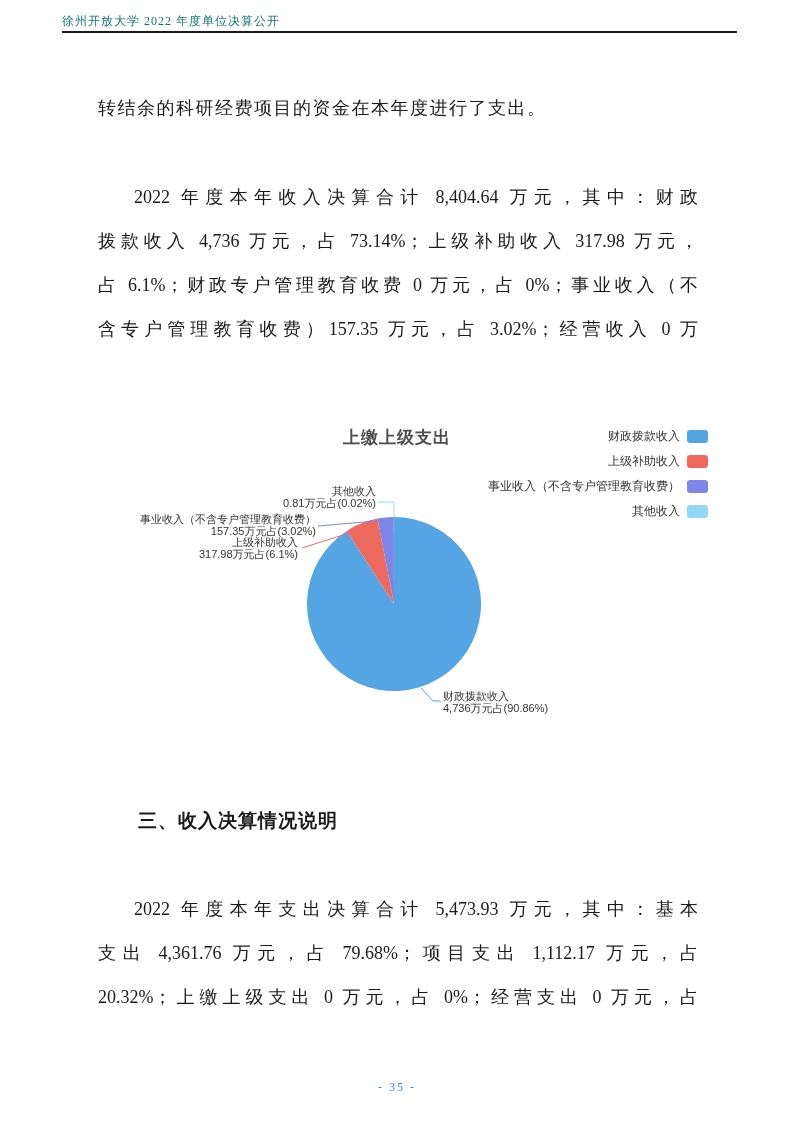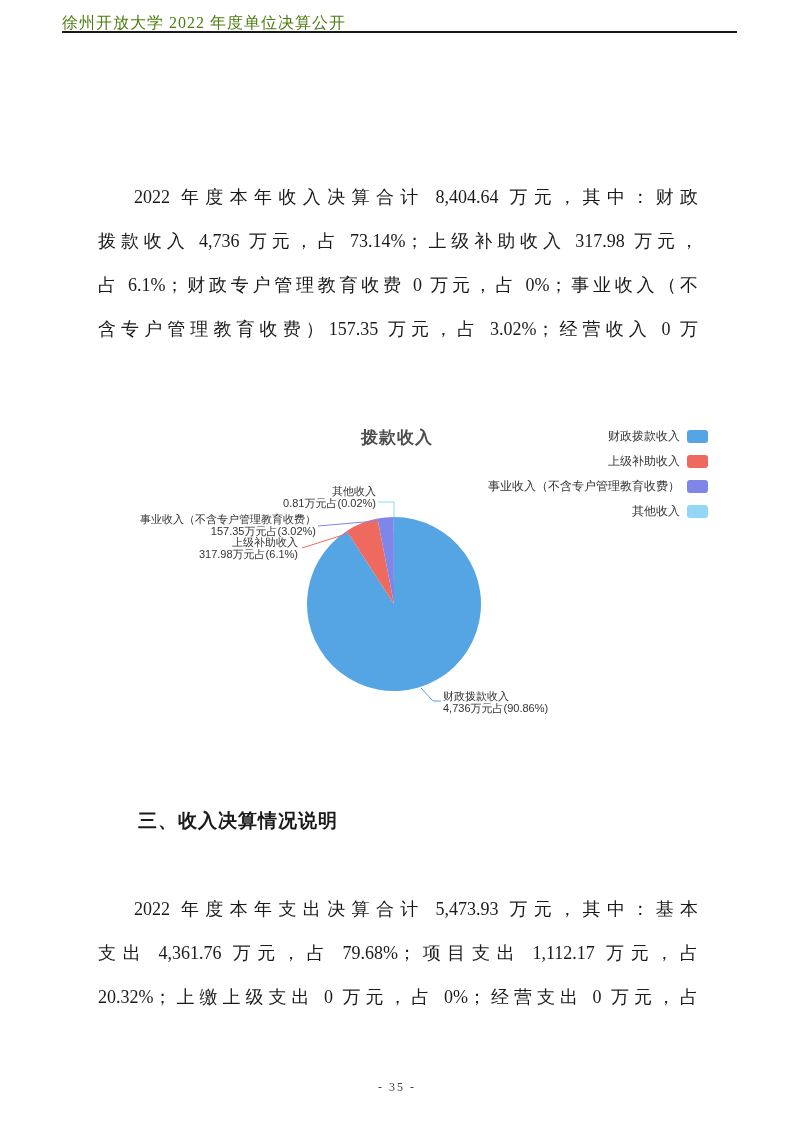--- a/index.html
+++ b/index.html
@@ -1,35 +1,35 @@
 <!DOCTYPE html>
 <html><head>
 <meta charset="utf-8">
 <style>
   html,body{margin:0;padding:0;background:#888;}
   .page{
     position:relative;width:794px;height:1123px;margin:0 auto;background:#ffffff;
     font-family:"Liberation Serif","DejaVu Serif",serif;color:#1a1a1a;overflow:hidden;
   }
   
-  .hdr-text{position:absolute;left:62px;top:13px;font-size:16px;letter-spacing:1px;color:#4d7c0f;}
+  .hdr-text{position:absolute;left:62px;top:13px;font-size:12px;letter-spacing:1px;color:#0f766e;}
   .hdr-rule{position:absolute;left:62px;top:31px;width:675px;height:2px;background:#1a1a1a;}
   
   .intro{position:absolute;left:98px;top:96px;width:600px;font-size:18px;letter-spacing:1.5px;}
   .sec-heading{position:absolute;left:138px;font-size:19px;font-weight:bold;letter-spacing:1px;}
   #h-income{top:141px;}
   #h-exp{top:808px;}
   .para{position:absolute;left:98px;width:600px;font-size:18px;}
   #para-income{top:175px;}
   #para-exp{top:887px;}
   .para-line{height:44px;line-height:44px;text-align:justify;text-align-last:justify;white-space:normal;}
   .para-line.indent{text-indent:2em;}
   .para-line.is-last{text-align-last:left;}
   
-  .footer{position:absolute;left:0;top:1080px;width:100%;text-align:center;font-size:12px;letter-spacing:2px;color:#404040;}
+  .footer{position:absolute;left:0;top:1080px;width:100%;text-align:center;font-size:12px;letter-spacing:2px;color:#3b82f6;}
   
   .chart{position:absolute;left:0;top:420px;width:794px;height:310px;font-family:"Liberation Sans","DejaVu Sans",sans-serif;}
   .chart-title{position:absolute;left:0;top:6px;width:100%;text-align:center;font-size:17px;font-weight:bold;color:#4d4d4d;letter-spacing:1px;}
   .legend{position:absolute;right:86px;top:10px;}
   .legend-row{display:flex;align-items:center;justify-content:flex-end;margin-bottom:12px;height:13px;}
   .legend-label{font-size:12px;color:#333;margin-right:7px;white-space:nowrap;}
   .legend-swatch{display:inline-block;width:21px;height:13px;border-radius:3px;}
   .pie-svg{position:absolute;left:304px;top:94px;}
   .leader-svg{position:absolute;left:0;top:0;}
   .callout{position:absolute;font-size:11px;line-height:11.5px;color:#333;white-space:nowrap;}
@@ -40,30 +40,31 @@
   #callout-fiscal{left:443px;top:271px;text-align:left;}
 </style>
 </head>
 <body>
 
 <div class="page">
 
   <div class="hdr-text">徐州开放大学 2022 年度单位决算公开</div>
   <div class="hdr-rule"></div>
 
+  <div class="intro">转结余的科研经费项目的资金在本年度进行了支出。</div>
 
   <div class="para" id="para-income">
       <div class="para-line indent">2022 年度本年收入决算合计 8,404.64 万元，其中：财政</div>
       <div class="para-line">拨款收入 4,736 万元，占 73.14%；上级补助收入 317.98 万元，</div>
       <div class="para-line">占 6.1%；财政专户管理教育收费 0 万元，占 0%；事业收入（不</div>
       <div class="para-line">含专户管理教育收费）157.35 万元，占 3.02%；经营收入 0 万</div>
     </div>
 
   <div class="chart">
-    <div class="chart-title">拨款收入</div>
+    <div class="chart-title">上缴上级支出</div>
 
     <div class="legend">
         <div class="legend-row">
           <span class="legend-label">财政拨款收入</span>
           <span class="legend-swatch" style="background: rgb(85, 164, 228);"></span>
         </div>
         <div class="legend-row">
           <span class="legend-label">上级补助收入</span>
           <span class="legend-swatch" style="background: rgb(238, 106, 95);"></span>
         </div>

